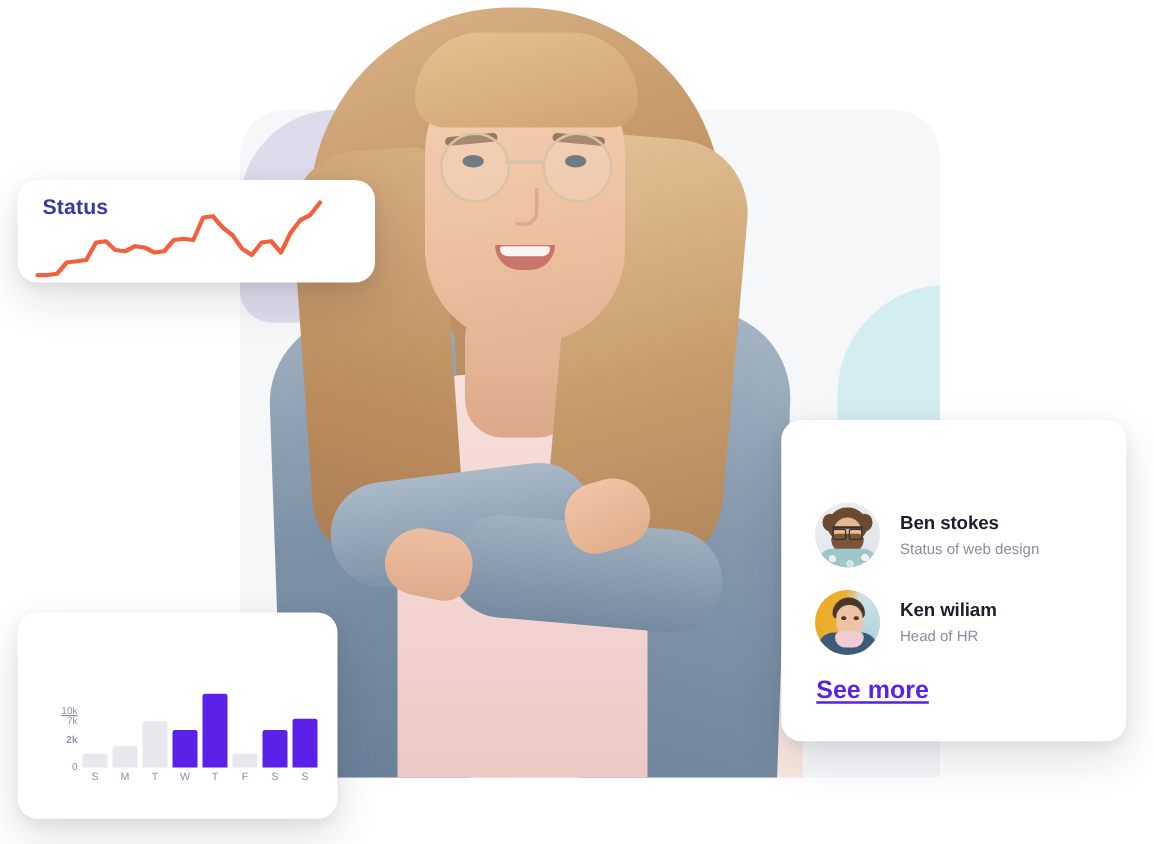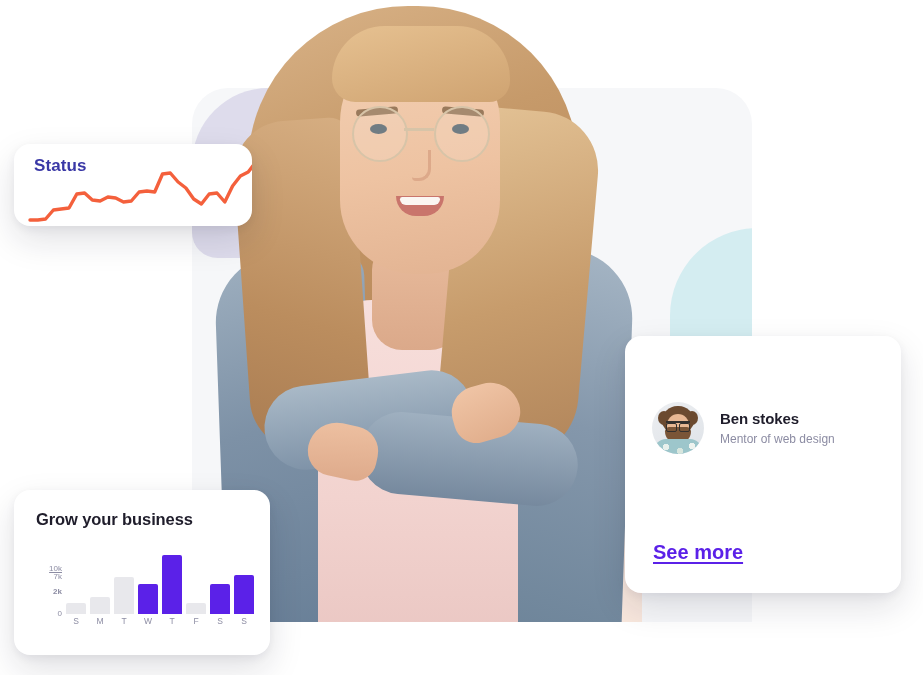--- a/index.html
+++ b/index.html
@@ -184,21 +184,21 @@
     position: absolute;
     background: #ffffff;
     border-radius: 16px;
     box-shadow: 0 14px 34px rgba(23,24,48,0.13), 0 3px 10px rgba(23,24,48,0.06);
   }
 
   
   .status-card {
     left: 14px;
     top: 144px;
-    width: 238px;
+    width: 286px;
     height: 82px;
     overflow: hidden;
   }
   .status-title {
     position: absolute;
     left: 20px; top: 12px;
     font-size: 17px;
     font-weight: bold;
     color: #3a38a6;
     letter-spacing: 0.1px;
@@ -447,21 +447,20 @@
   </div>
 
   <div class="card status-card">
     <svg class="status-spark" viewBox="0 0 254 76" preserveAspectRatio="none">
       <polyline id="spark-path" fill="none" stroke="#f4603c" stroke-width="3.4" stroke-linecap="round" stroke-linejoin="round" points="16.0,70.0 23.8,70.0 31.6,69.0 39.4,60.0 47.2,59.0 55.0,58.0 62.8,44.0 70.6,43.0 78.3,50.0 86.1,51.0 93.9,47.0 101.7,48.0 109.5,52.0 117.3,51.0 125.1,42.0 132.9,41.0 140.7,42.0 148.5,24.0 156.3,23.0 164.1,32.0 171.9,38.0 179.7,49.0 187.4,54.0 195.2,44.0 203.0,43.0 210.8,52.0 218.6,36.0 226.4,26.0 234.2,22.0 242.0,12.0"></polyline>
     </svg>
     <div class="status-title">Status</div>
   </div>
 
   <div class="card grow-card">
-    <div class="grow-title">Grow your business</div>
     <div class="chart-wrap">
       <div class="y-axis" id="y-axis">
           <div class="y-tick" style="bottom: -4px;">0</div>
           <div class="y-tick" style="bottom: 17.78px; font-weight: bold;">2k</div>
           <div class="y-tick" style="bottom: 33.29px;">7k</div>
           <div class="y-tick" style="bottom: 41px; text-decoration: underline;">10k</div>
         </div>
       <div class="bars" id="bars">
           <div class="bar-col">
             <div class="bar" style="height: 10.89px; background: rgb(232, 232, 236);"></div>
@@ -509,21 +508,36 @@
         <div class="hair-tuft-l"></div>
         <div class="hair-tuft-r"></div>
         <div class="face"></div>
         <div class="beard"></div>
         <div class="specs"></div>
         <div class="shirt"></div>
         <div class="shirt-pat"></div>
       </div>
       <div class="member-text">
         <div class="member-name">Ben stokes</div>
-        <div class="member-role">Mentor of web design</div>
+        <div class="member-role">Status of web design</div>
       </div>
     </div>
 
+    <div class="member member-2">
+      <div class="avatar av2">
+        <div class="wall"></div>
+        <div class="hair"></div>
+        <div class="face"></div>
+        <div class="eye-l"></div>
+        <div class="eye-r"></div>
+        <div class="hoodie"></div>
+        <div class="collar"></div>
+      </div>
+      <div class="member-text">
+        <div class="member-name">Ken wiliam</div>
+        <div class="member-role">Head of HR</div>
+      </div>
+    </div>
 
     <a class="see-more">See more</a>
   </div>
 
 </div>
 
 </body></html>

